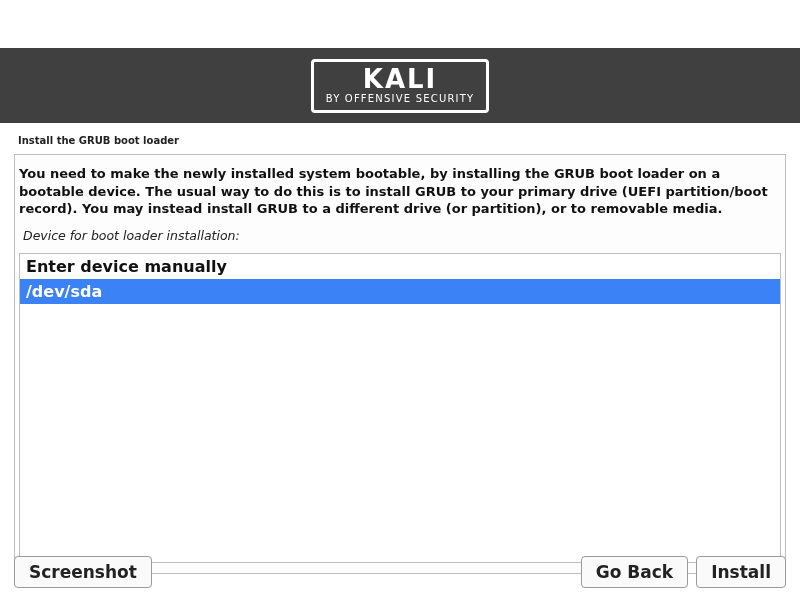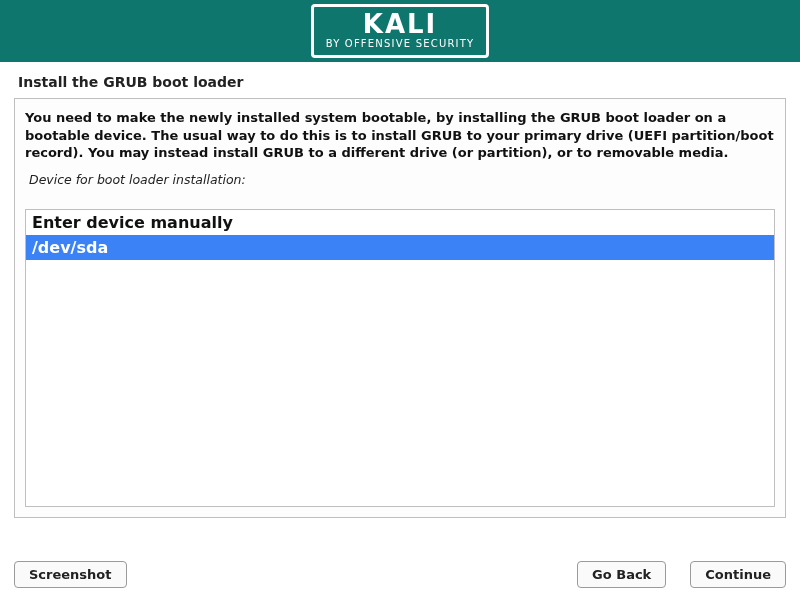--- a/index.html
+++ b/index.html
@@ -5,25 +5,26 @@
     * { margin: 0; padding: 0; box-sizing: border-box; }
     body {
       width: 800px;
       height: 600px;
       font-family: "DejaVu Sans", Arial, sans-serif;
       background: #ffffff;
       overflow: hidden;
     }
     .header-band {
       width: 100%;
-      height: 62px;
-      background: #0f766e;
+      height: 75px;
+      background: #404040;
       display: flex;
       align-items: center;
       justify-content: center;
+      margin-top: 48px;
     }
     .logo-box {
       border: 3px solid #ffffff;
       border-radius: 4px;
       padding: 4px 12px 6px 12px;
       text-align: center;
       line-height: 1;
     }
     .logo-top {
       color: #ffffff;
@@ -31,45 +32,45 @@
       font-size: 26px;
       letter-spacing: 2px;
     }
     .logo-sub {
       color: #ffffff;
       font-size: 10px;
       letter-spacing: 1.2px;
       margin-top: 2px;
     }
     .page-title {
-      font-size: 14px;
+      font-size: 10px;
       font-weight: bold;
       color: #222;
       padding: 12px 18px 8px 18px;
     }
     .content-frame {
       margin: 0 14px;
       border: 1px solid #bfbfbf;
       background: #fdfdfe;
       height: 420px;
-      padding: 10px 10px;
+      padding: 10px 4px;
       display: flex;
       flex-direction: column;
     }
     .instruction {
       font-size: 13px;
       font-weight: bold;
       color: #111;
       line-height: 1.35;
     }
     .subprompt {
       font-size: 12.5px;
       font-style: italic;
       color: #222;
-      margin: 10px 0 22px 4px;
+      margin: 10px 0 10px 4px;
     }
     .device-list {
       border: 1px solid #bfbfbf;
       flex: 1;
       background: #ffffff;
       overflow: hidden;
     }
     .device-row {
       font-size: 16px;
       padding: 3px 6px;
@@ -84,24 +85,24 @@
     }
     .footer {
       position: absolute;
       bottom: 12px;
       left: 14px;
       right: 14px;
       display: flex;
       justify-content: space-between;
       align-items: center;
     }
-    .footer-right { display: flex; gap: 24px; }
+    .footer-right { display: flex; gap: 8px; }
     button.ui {
       font-family: inherit;
-      font-size: 13px;
+      font-size: 17px;
       font-weight: bold;
       color: #222;
       background: #fafafa;
       border: 1px solid #9a9a9a;
       border-radius: 4px;
       padding: 5px 14px;
       cursor: pointer;
     }
   </style>
 </head>
@@ -124,15 +125,15 @@
     <div class="device-row selected">/dev/sda</div>
   </div>
 </div>
 
 <div class="footer">
   <div>
     <button class="ui">Screenshot</button>
   </div>
   <div class="footer-right">
     <button class="ui">Go Back</button>
-    <button class="ui">Continue</button>
+    <button class="ui">Install</button>
   </div>
 </div>
 
 </body></html>

